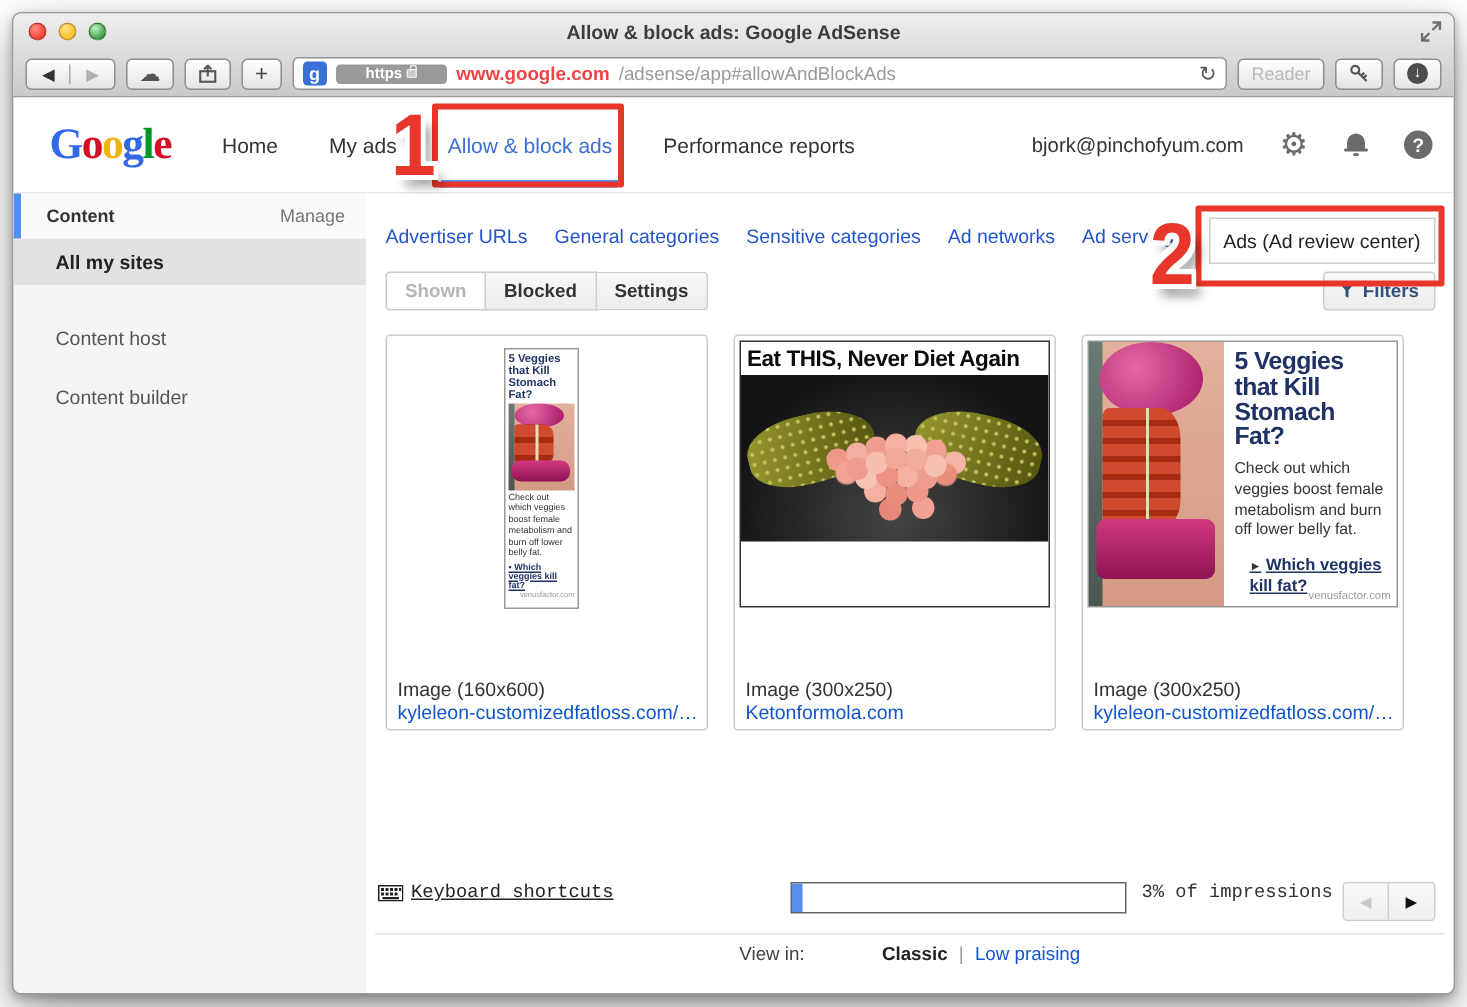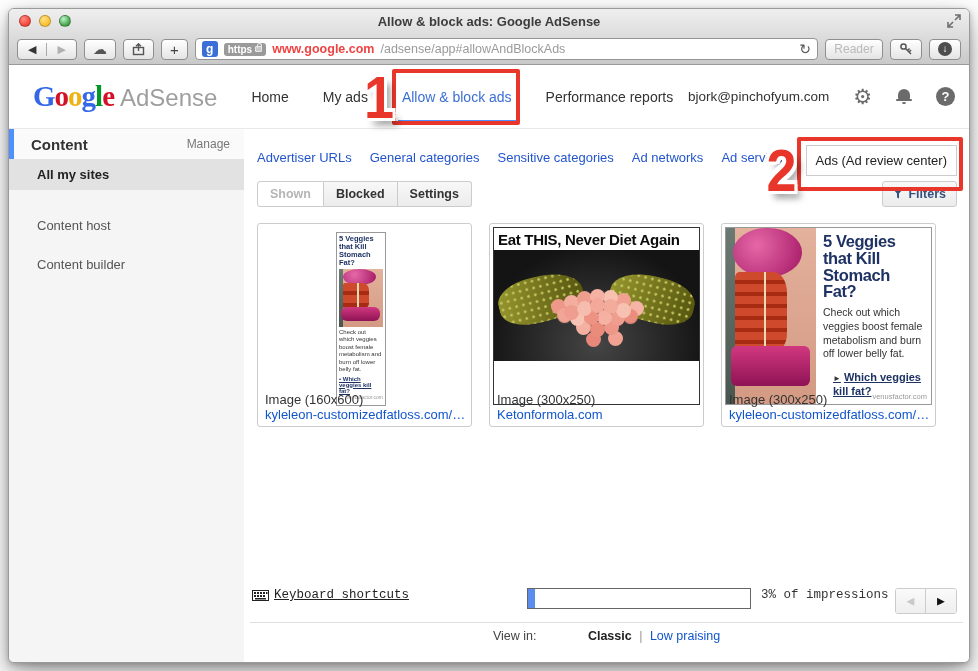--- a/index.html
+++ b/index.html
@@ -25,21 +25,21 @@
     background:linear-gradient(#fff,#e4e4e4); border:1px solid #8f8f8f; border-radius:4px;
     color:#4a4a4a; font-size:12px; padding:0 8px; }
   .seg-nav{ display:flex; padding:0; overflow:hidden; }
   .seg-nav span{ padding:0 10px; font-size:11px; color:#333; }
   .seg-nav span + span{ border-left:1px solid #aaa; color:#b0b0b0; }
   .urlfield{ flex:1; height:22px; background:#fff; border:1px solid #949494; border-radius:4px;
     display:flex; align-items:center; padding:0 6px; gap:6px; }
   .favicon{ width:16px; height:16px; background:#3a6fd8; border-radius:3px; color:#fff;
     font-weight:bold; font-size:12px; display:flex; align-items:center; justify-content:center; }
   .https-badge{ background:#9a9a9a; color:#fff; font-size:10px; font-weight:bold;
-    padding:1px 4px; border-radius:3px; display:flex; align-items:center; gap:3px; }
+    padding:1px 20px; border-radius:3px; display:flex; align-items:center; gap:3px; }
   .lock{ width:7px; height:6px; border:1px solid #e8e8e8; border-radius:1px; position:relative; background:#c9c9c9;}
   .lock::before{ content:""; position:absolute; left:1px; top:-4px; width:3px; height:4px;
     border:1px solid #e8e8e8; border-bottom:none; border-radius:3px 3px 0 0; }
   .url-domain{ font-size:12.5px; color:#ef4444; font-weight:bold; }
   .url-path{ font-size:12.5px; color:#9a9a9a; }
   .refresh{ margin-left:auto; color:#555; font-size:14px; }
   .reader-btn{ color:#b9b9b9; font-size:12px; min-width:58px; }
   .key-svg,.kb-svg{ display:block; }
   .dl-circle{ width:14px; height:14px; border-radius:50%; background:#4d4d4d; color:#fff;
     font-size:10px; line-height:14px; text-align:center; font-weight:bold; }
@@ -74,21 +74,21 @@
   .box1{ left:-10px; right:-8px; top:4px; bottom:3px; }
   .num1{ left:-38px; top:5px; }
   .box2{ left:-10px; right:-7px; top:-9px; bottom:-16px; }
   .num2{ left:-40px; top:-3px; }
 
   
   .page-body{ display:flex; height:535px; }
   .sidebar{ width:235px; background:#f5f5f5; flex-shrink:0; }
   .sb-head{ position:relative; height:30px; display:flex; align-items:center; background:#fafafa; }
   .sb-accent{ position:absolute; left:0; top:0; bottom:0; width:5px; background:#4d90fe; }
-  .sb-title{ font-size:15px; font-weight:bold; color:#333; padding-left:22px; }
+  .sb-title{ font-size:12px; font-weight:bold; color:#333; padding-left:22px; }
   .sb-manage{ margin-left:auto; padding-right:14px; font-size:12px; color:#777; cursor:pointer; }
   .sb-item{ font-size:13px; color:#555; padding:10px 0 10px 28px; cursor:pointer; }
   .sb-item.selected{ background:#e2e2e2; color:#222; font-weight:bold; padding:8px 0 8px 28px; }
   .sb-list{ padding-top:28px; }
   .sb-list .sb-item{ padding:0 0 0 28px; margin-bottom:24px; }
 
   .main{ position:relative; flex:1; background:#fff; }
   .subnav{ display:flex; align-items:center; gap:18px; padding:14px 12px 0 13px; height:42px; }
   .subnav-link{ font-size:13px; color:#2255cc; cursor:pointer; white-space:nowrap; }
   .subnav-link.selected{ position:relative; margin-left:auto; color:#222; background:#fff;
@@ -100,21 +100,21 @@
     background:linear-gradient(#f8f8f8,#ececec); border:1px solid #ccc; border-left:none; cursor:pointer; }
   .seg:first-child{ border-left:1px solid #ccc; border-radius:3px 0 0 3px; }
   .seg:last-child{ border-radius:0 3px 3px 0; }
   .seg.dim{ background:#fff; color:#b5b5b5; }
   .filters-btn{ margin-left:auto; display:flex; align-items:center; gap:5px; font-size:12.5px; font-weight:bold;
     color:#35517e; padding:5px 10px; background:linear-gradient(#f8f8f8,#ececec);
     border:1px solid #ccc; border-radius:3px; cursor:pointer; }
 
   
   .cards{ display:flex; gap:17px; padding:16px 0 0 13px; }
-  .card{ width:215px; height:204px; border:1px solid #ccc; border-radius:3px; background:#fff;
+  .card{ width:215px; height:264px; border:1px solid #ccc; border-radius:3px; background:#fff;
     padding:6px; position:relative; cursor:pointer; }
   .caption{ position:absolute; left:7px; bottom:4px; }
   .cap-size{ font-size:13px; color:#333; }
   .cap-url{ font-size:13px; color:#1155cc; cursor:pointer; }
 
   
   .ad-tall{ position:absolute; left:78px; top:8px; width:50px; height:174px; border:1px solid #999;
     background:#fff; padding:2px 2px; overflow:hidden; }
   .ad-tall .hl{ font-size:7.5px; font-weight:bold; color:#1e3264; line-height:1.05; }
   .ad-tall .torso{ margin-top:2px; height:58px; }
@@ -237,21 +237,20 @@
       </div>
       <div class="tbtn">
         <div class="dl-circle">↓</div>
       </div>
     </div>
   </div>
 
   <div class="as-header">
     <div class="logo">
       <span class="logo-word"><span class="lg-b">G</span><span class="lg-r">o</span><span class="lg-y">o</span><span class="lg-b">g</span><span class="lg-g">l</span><span class="lg-r">e</span></span>
-      <span class="logo-product">AdSense</span>
     </div>
     <div class="main-nav">
       <div class="nav-item">
           <span>Home</span>
         </div>
       <div class="nav-item">
           <span>My ads</span>
         </div>
       <div class="nav-item active">
         <span>Allow &amp; block ads</span>

